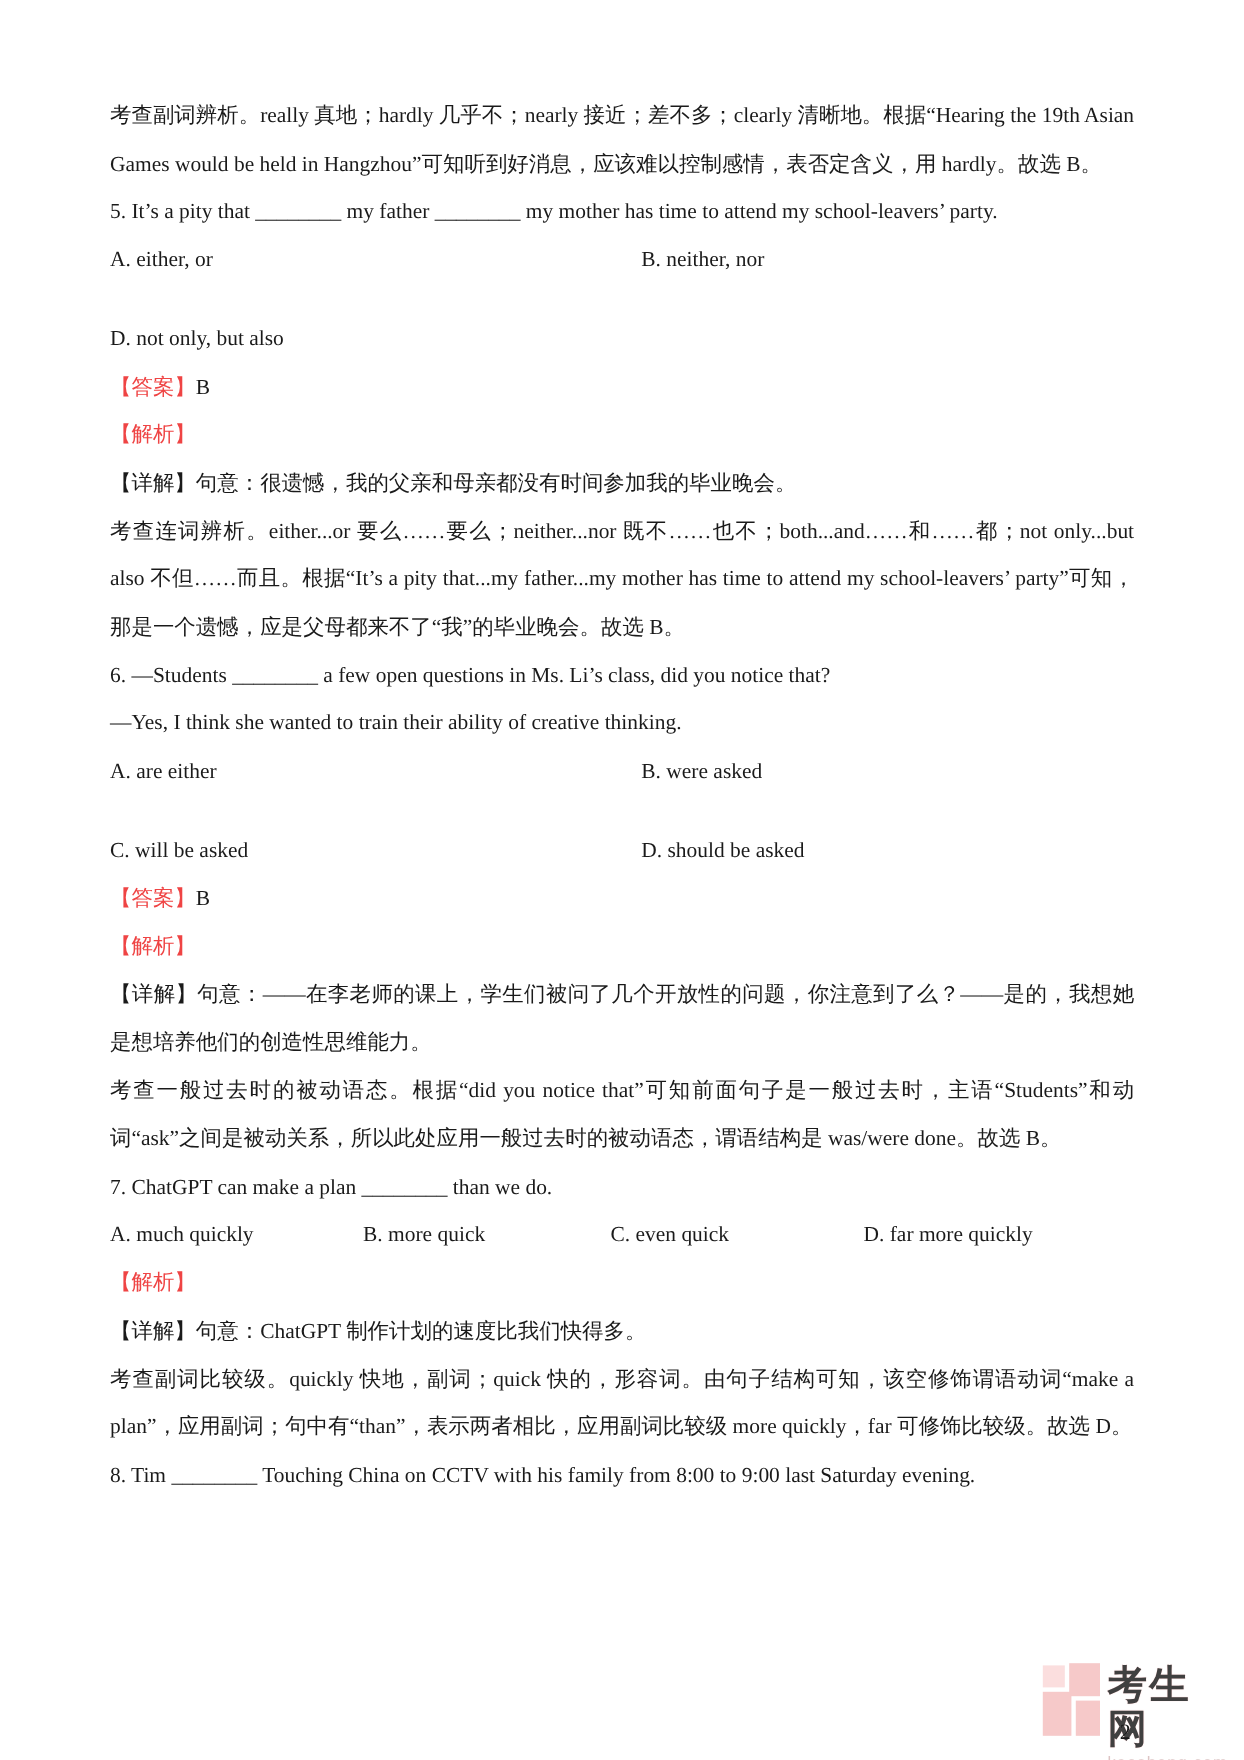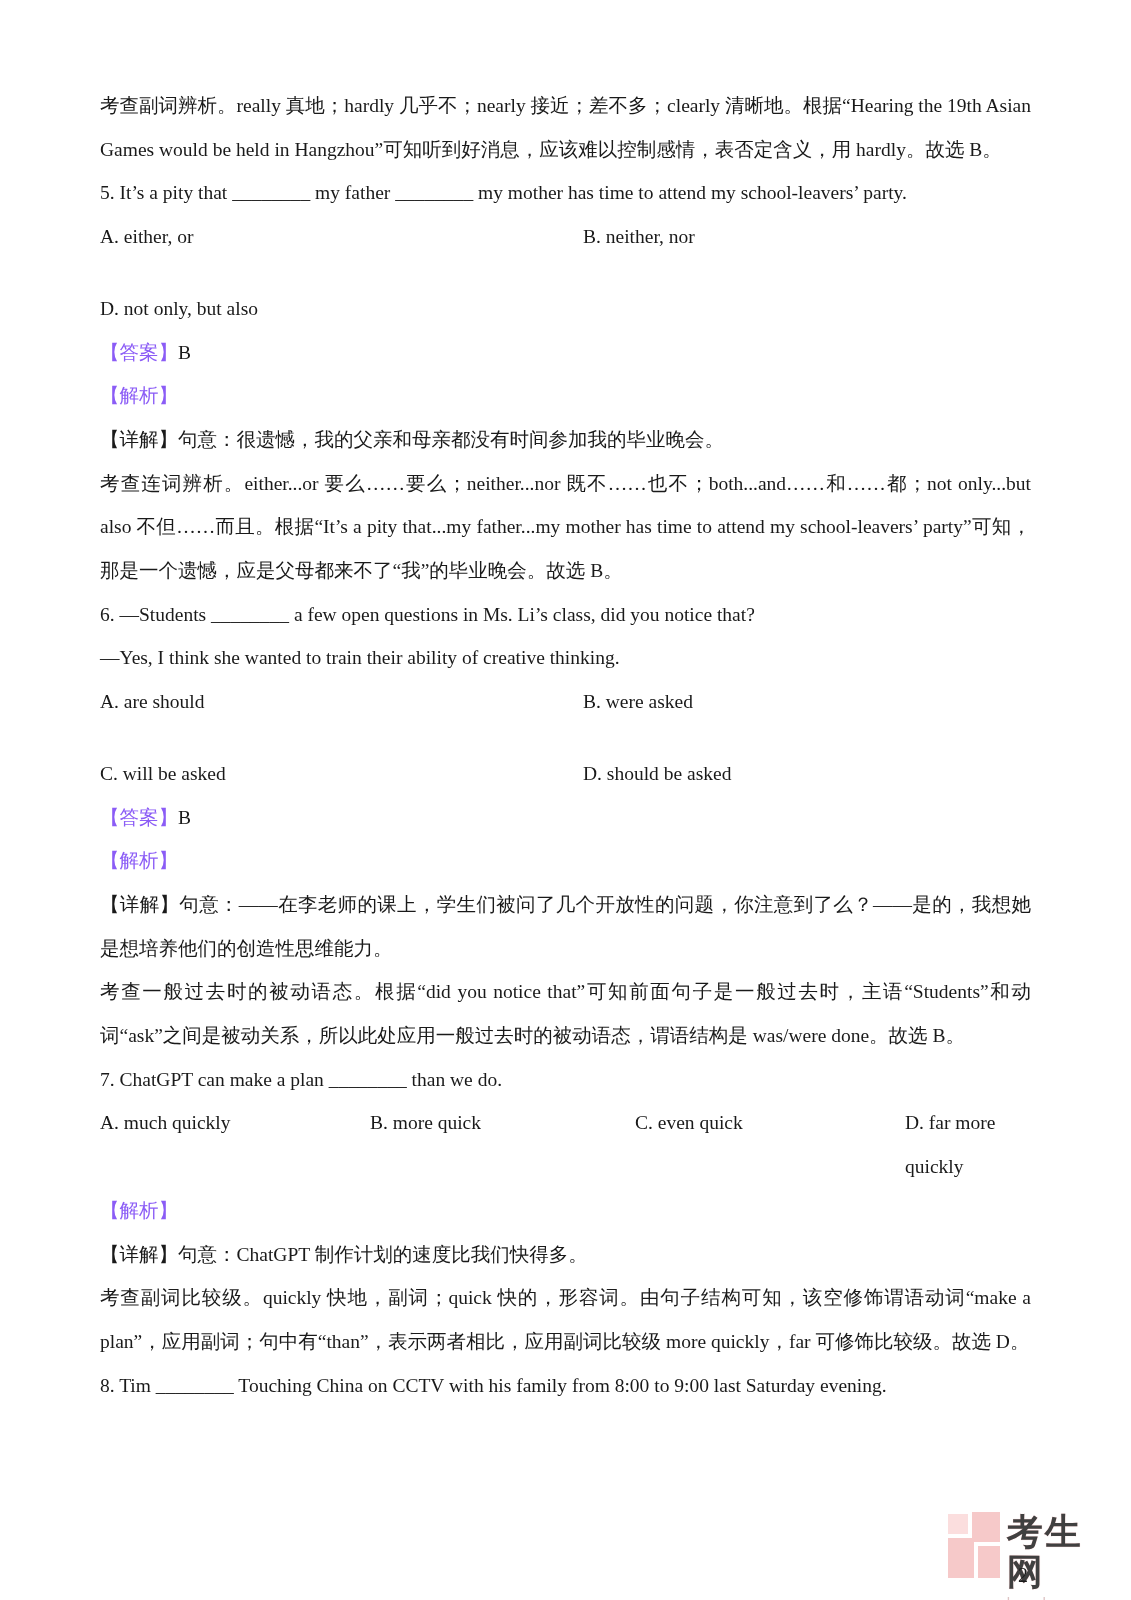--- a/index.html
+++ b/index.html
@@ -15,22 +15,22 @@
     position: absolute;
     left: 0; top: 0;
     width: 1131px; height: 1600px;
     padding: 84px 100px 0 100px;
     font-size: 19.5px;
     line-height: 43.7px;
   }
   .para { text-align: left; }
   .justify { text-align: justify; text-align-last: left; }
   .opts2 { display: grid; grid-template-columns: 455px auto; gap: 28px; }
-  .opts4 { display: grid; grid-template-columns: 230px 225px 230px auto; gap: 40px; }
-  .marker { color: #8b5cf6; text-align: center; }
+  .opts4 { display: grid; grid-template-columns: 230px 225px 230px auto; }
+  .marker { color: #ef4444; text-align: center; }
   .ans-letter { color: #1a1a1a; }
   .italic { }
   
   .watermark {
     position: absolute;
     left: 948px; top: 1512px;
     width: 170px; height: 72px;
     display: flex; align-items: flex-start;
   }
   .wm-logo {
@@ -79,21 +79,21 @@
     <span>D. not only, but also</span>
   </div>
   <p class="para"><span class="marker">【答案】</span><span class="ans-letter">B</span></p>
   <p class="para"><span class="marker">【解析】</span></p>
   <p class="para justify">【详解】句意：很遗憾，我的父亲和母亲都没有时间参加我的毕业晚会。</p>
   <p class="para justify">考查连词辨析。either...or 要么……要么；neither...nor 既不……也不；both...and……和……都；not only...but also 不但……而且。根据“It’s a pity that...my father...my mother has time to attend my school-leavers’ party”可知，那是一个遗憾，应是父母都来不了“我”的毕业晚会。故选 B。</p>
 
   <p class="para">6. —Students ________ a few open questions in Ms. Li’s class, did you notice that?</p>
   <p class="para">—Yes, I think she wanted to train their ability of creative thinking.</p>
   <div class="opts2">
-    <span>A. are should</span>
+    <span>A. are either</span>
     <span>B. were asked</span>
     <span>C. will be asked</span>
     <span>D. should be asked</span>
   </div>
   <p class="para"><span class="marker">【答案】</span><span class="ans-letter">B</span></p>
   <p class="para"><span class="marker">【解析】</span></p>
   <p class="para justify">【详解】句意：——在李老师的课上，学生们被问了几个开放性的问题，你注意到了么？——是的，我想她是想培养他们的创造性思维能力。</p>
   <p class="para justify">考查一般过去时的被动语态。根据“did you notice that”可知前面句子是一般过去时，主语“Students”和动词“ask”之间是被动关系，所以此处应用一般过去时的被动语态，谓语结构是 was/were done。故选 B。</p>
 
   <p class="para">7. ChatGPT can make a plan ________ than we do.</p>

